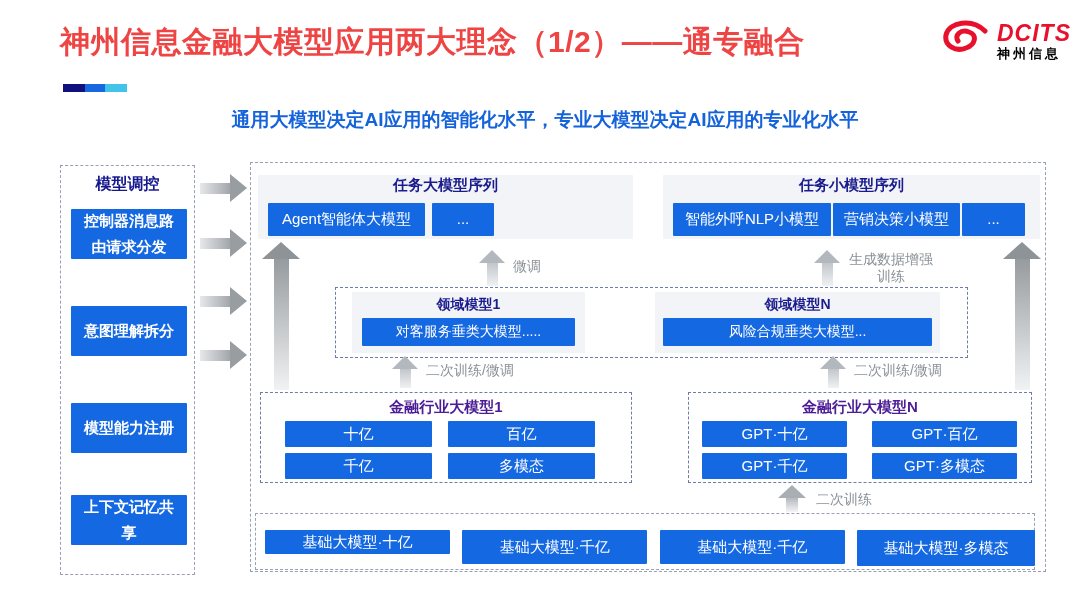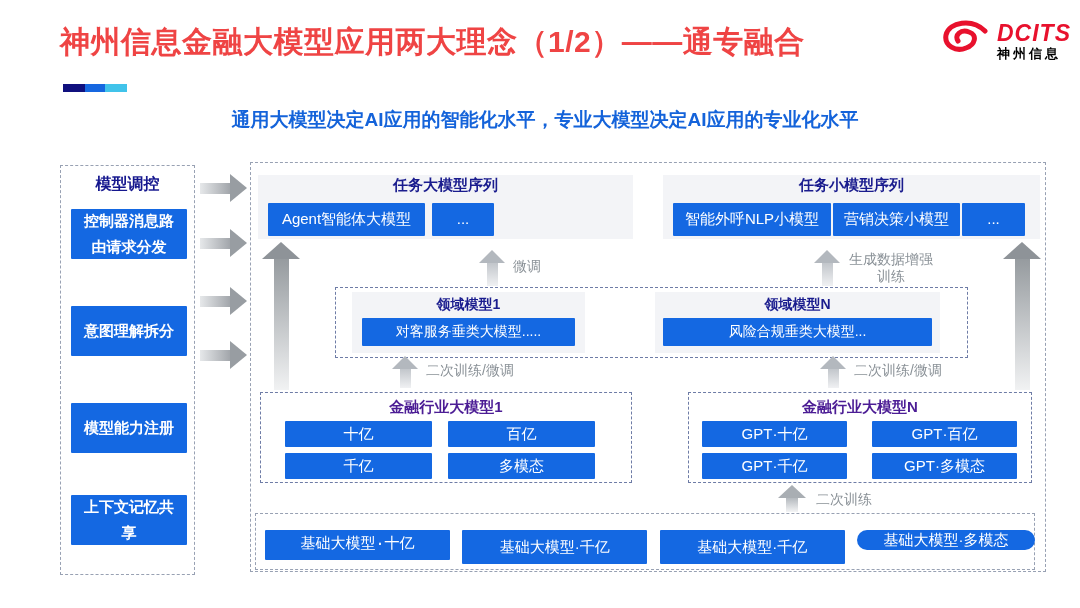--- a/index.html
+++ b/index.html
@@ -181,19 +181,19 @@
   </div>
 
   <div class="arr-up arr-dk" style="left:778px;top:485px;width:28px;height:27px;">
       <span class="tip"></span>
       <span class="shaft"></span>
     </div>
   <div class="gray-label" style="left:816px;top:491px;">二次训练</div>
 
   <div class="dashed" style="left:255px;top:513px;width:780px;height:57px;"></div>
   <div class="btn-row" style="left:265px;top:530px;width:770px;justify-content:space-between;">
-    <div class="btn" style="width:185px;height:30px;font-family:Liberation Mono, monospace;">基础大模型·十亿</div>
+    <div class="btn" style="width:185px;height:24px;">基础大模型·十亿</div>
     <div class="btn" style="width:185px;height:34px;">基础大模型·千亿</div>
     <div class="btn" style="width:185px;height:34px;">基础大模型·千亿</div>
-    <div class="btn" style="width:178px;height:20px;border-radius:15px;">基础大模型·多模态</div>
+    <div class="btn" style="width:178px;height:36px;">基础大模型·多模态</div>
   </div>
 
 </div>
 
 </body></html>

